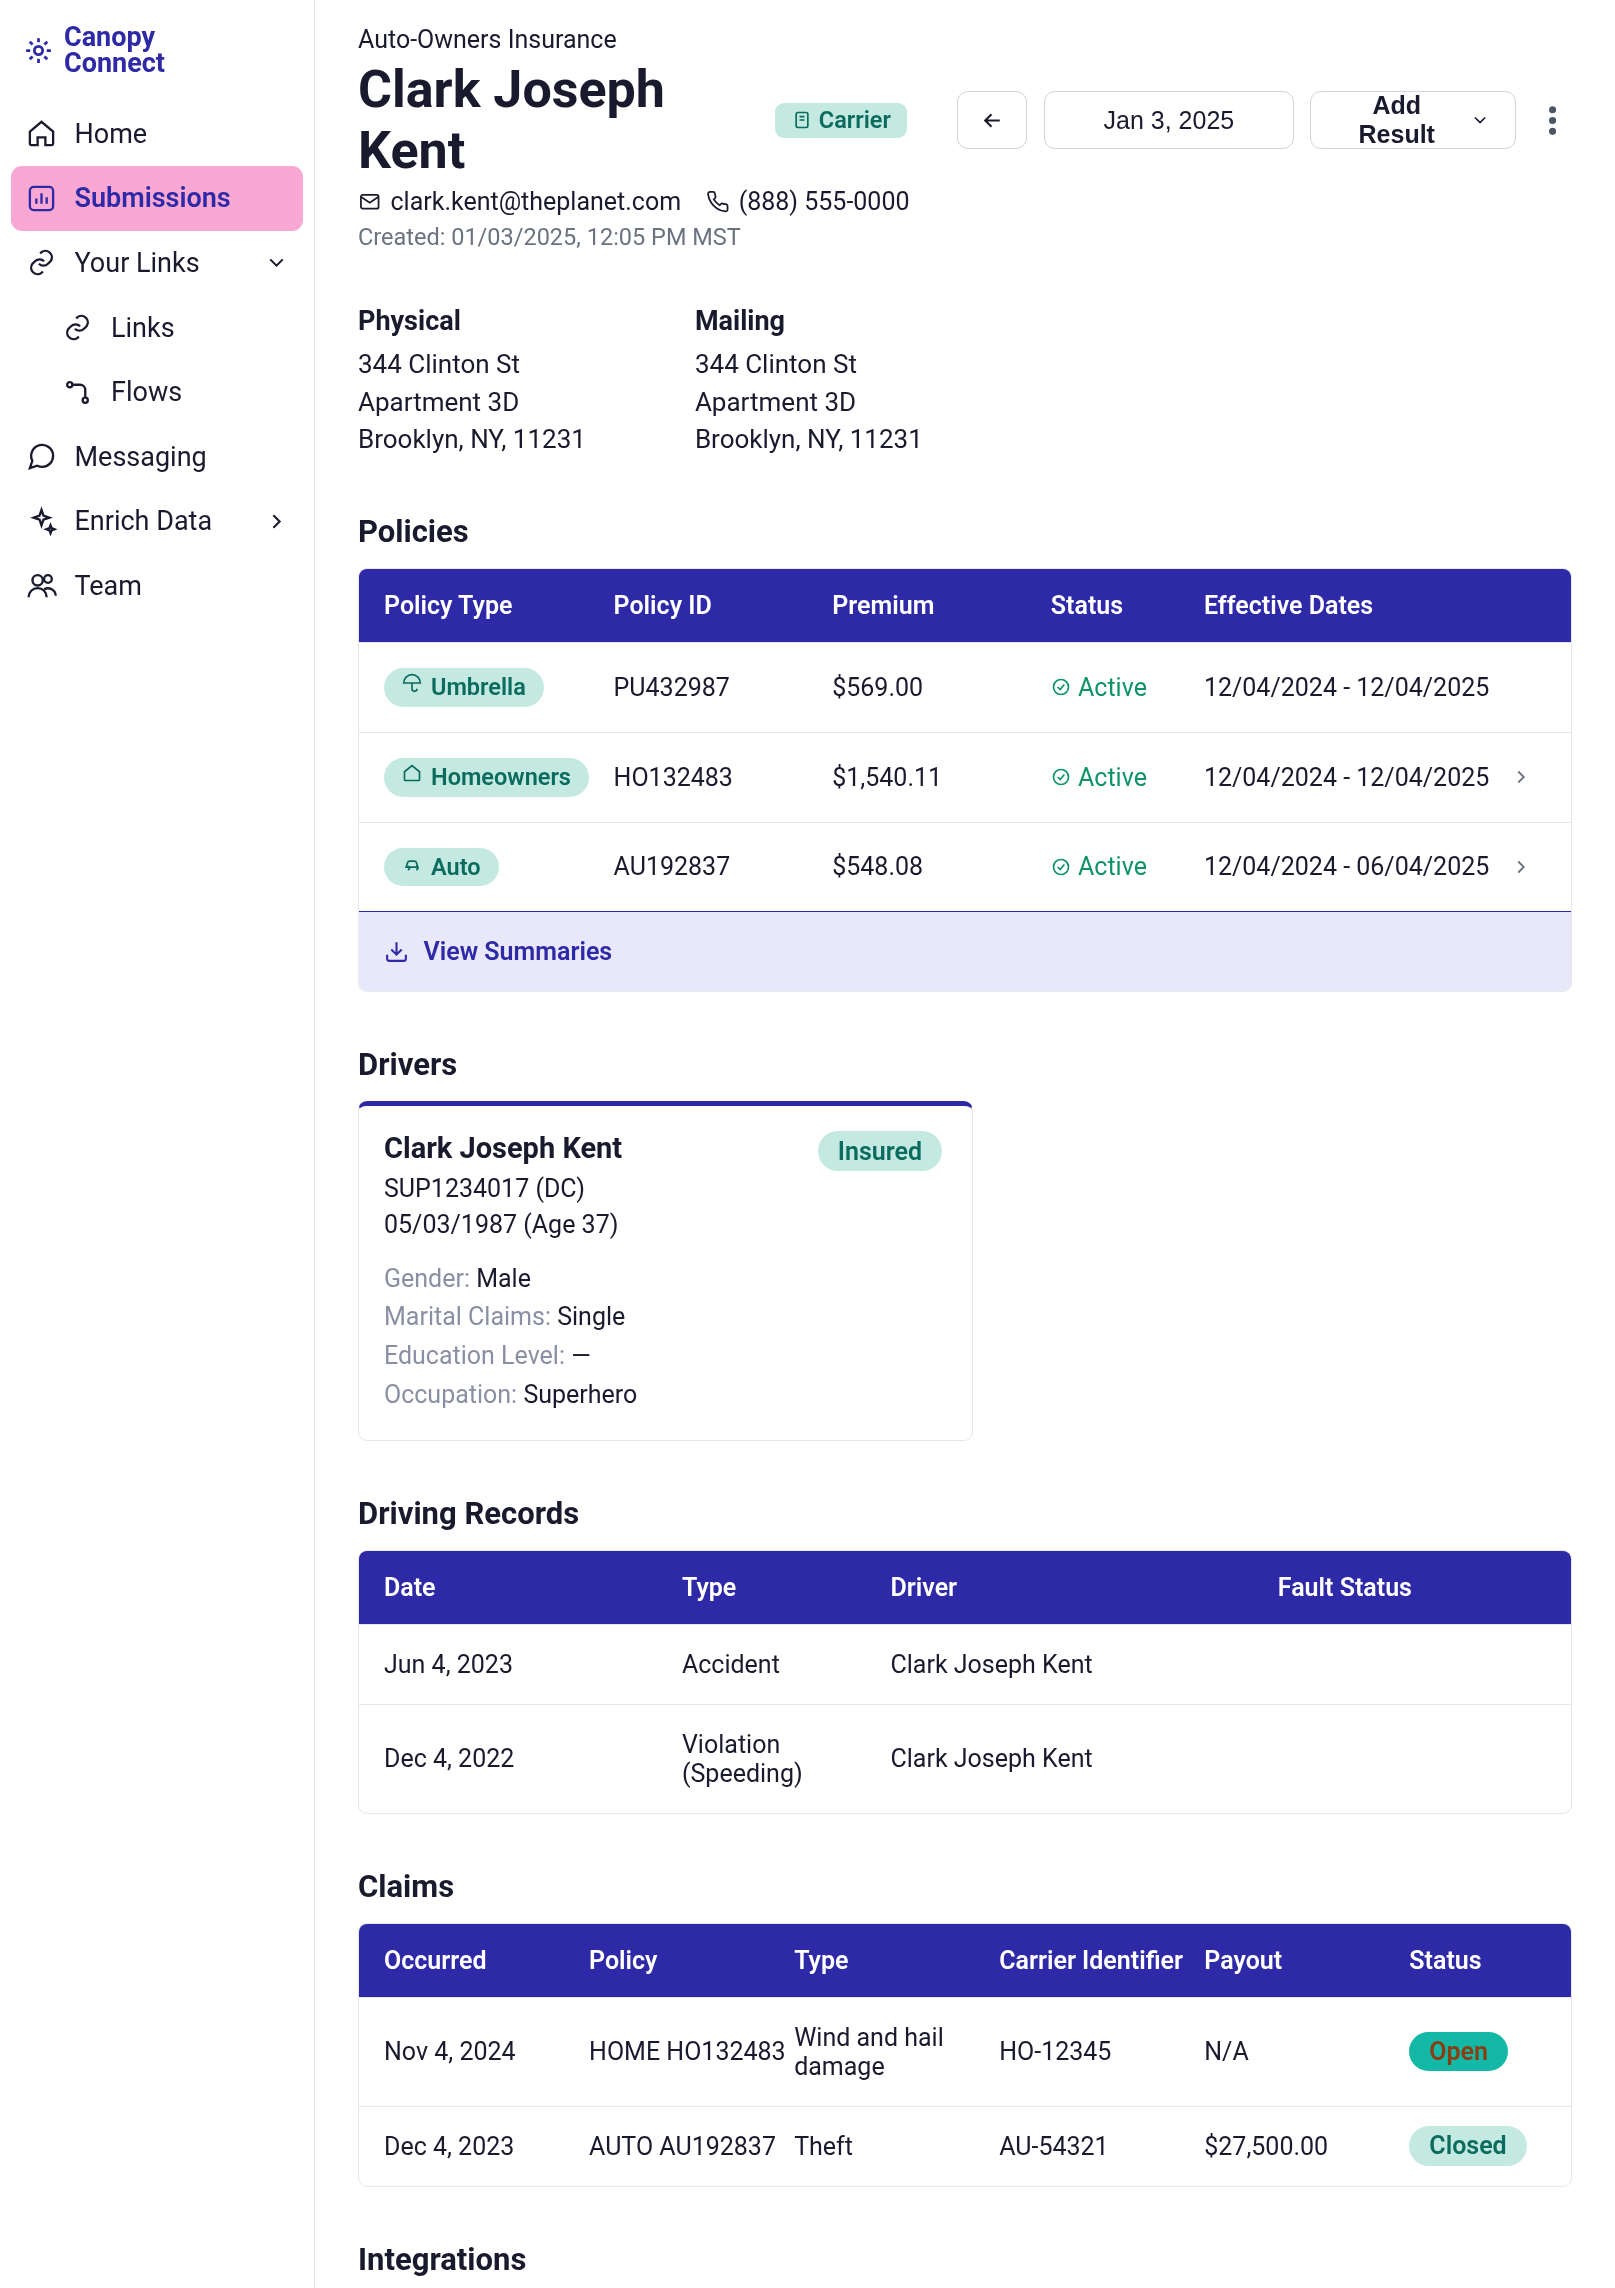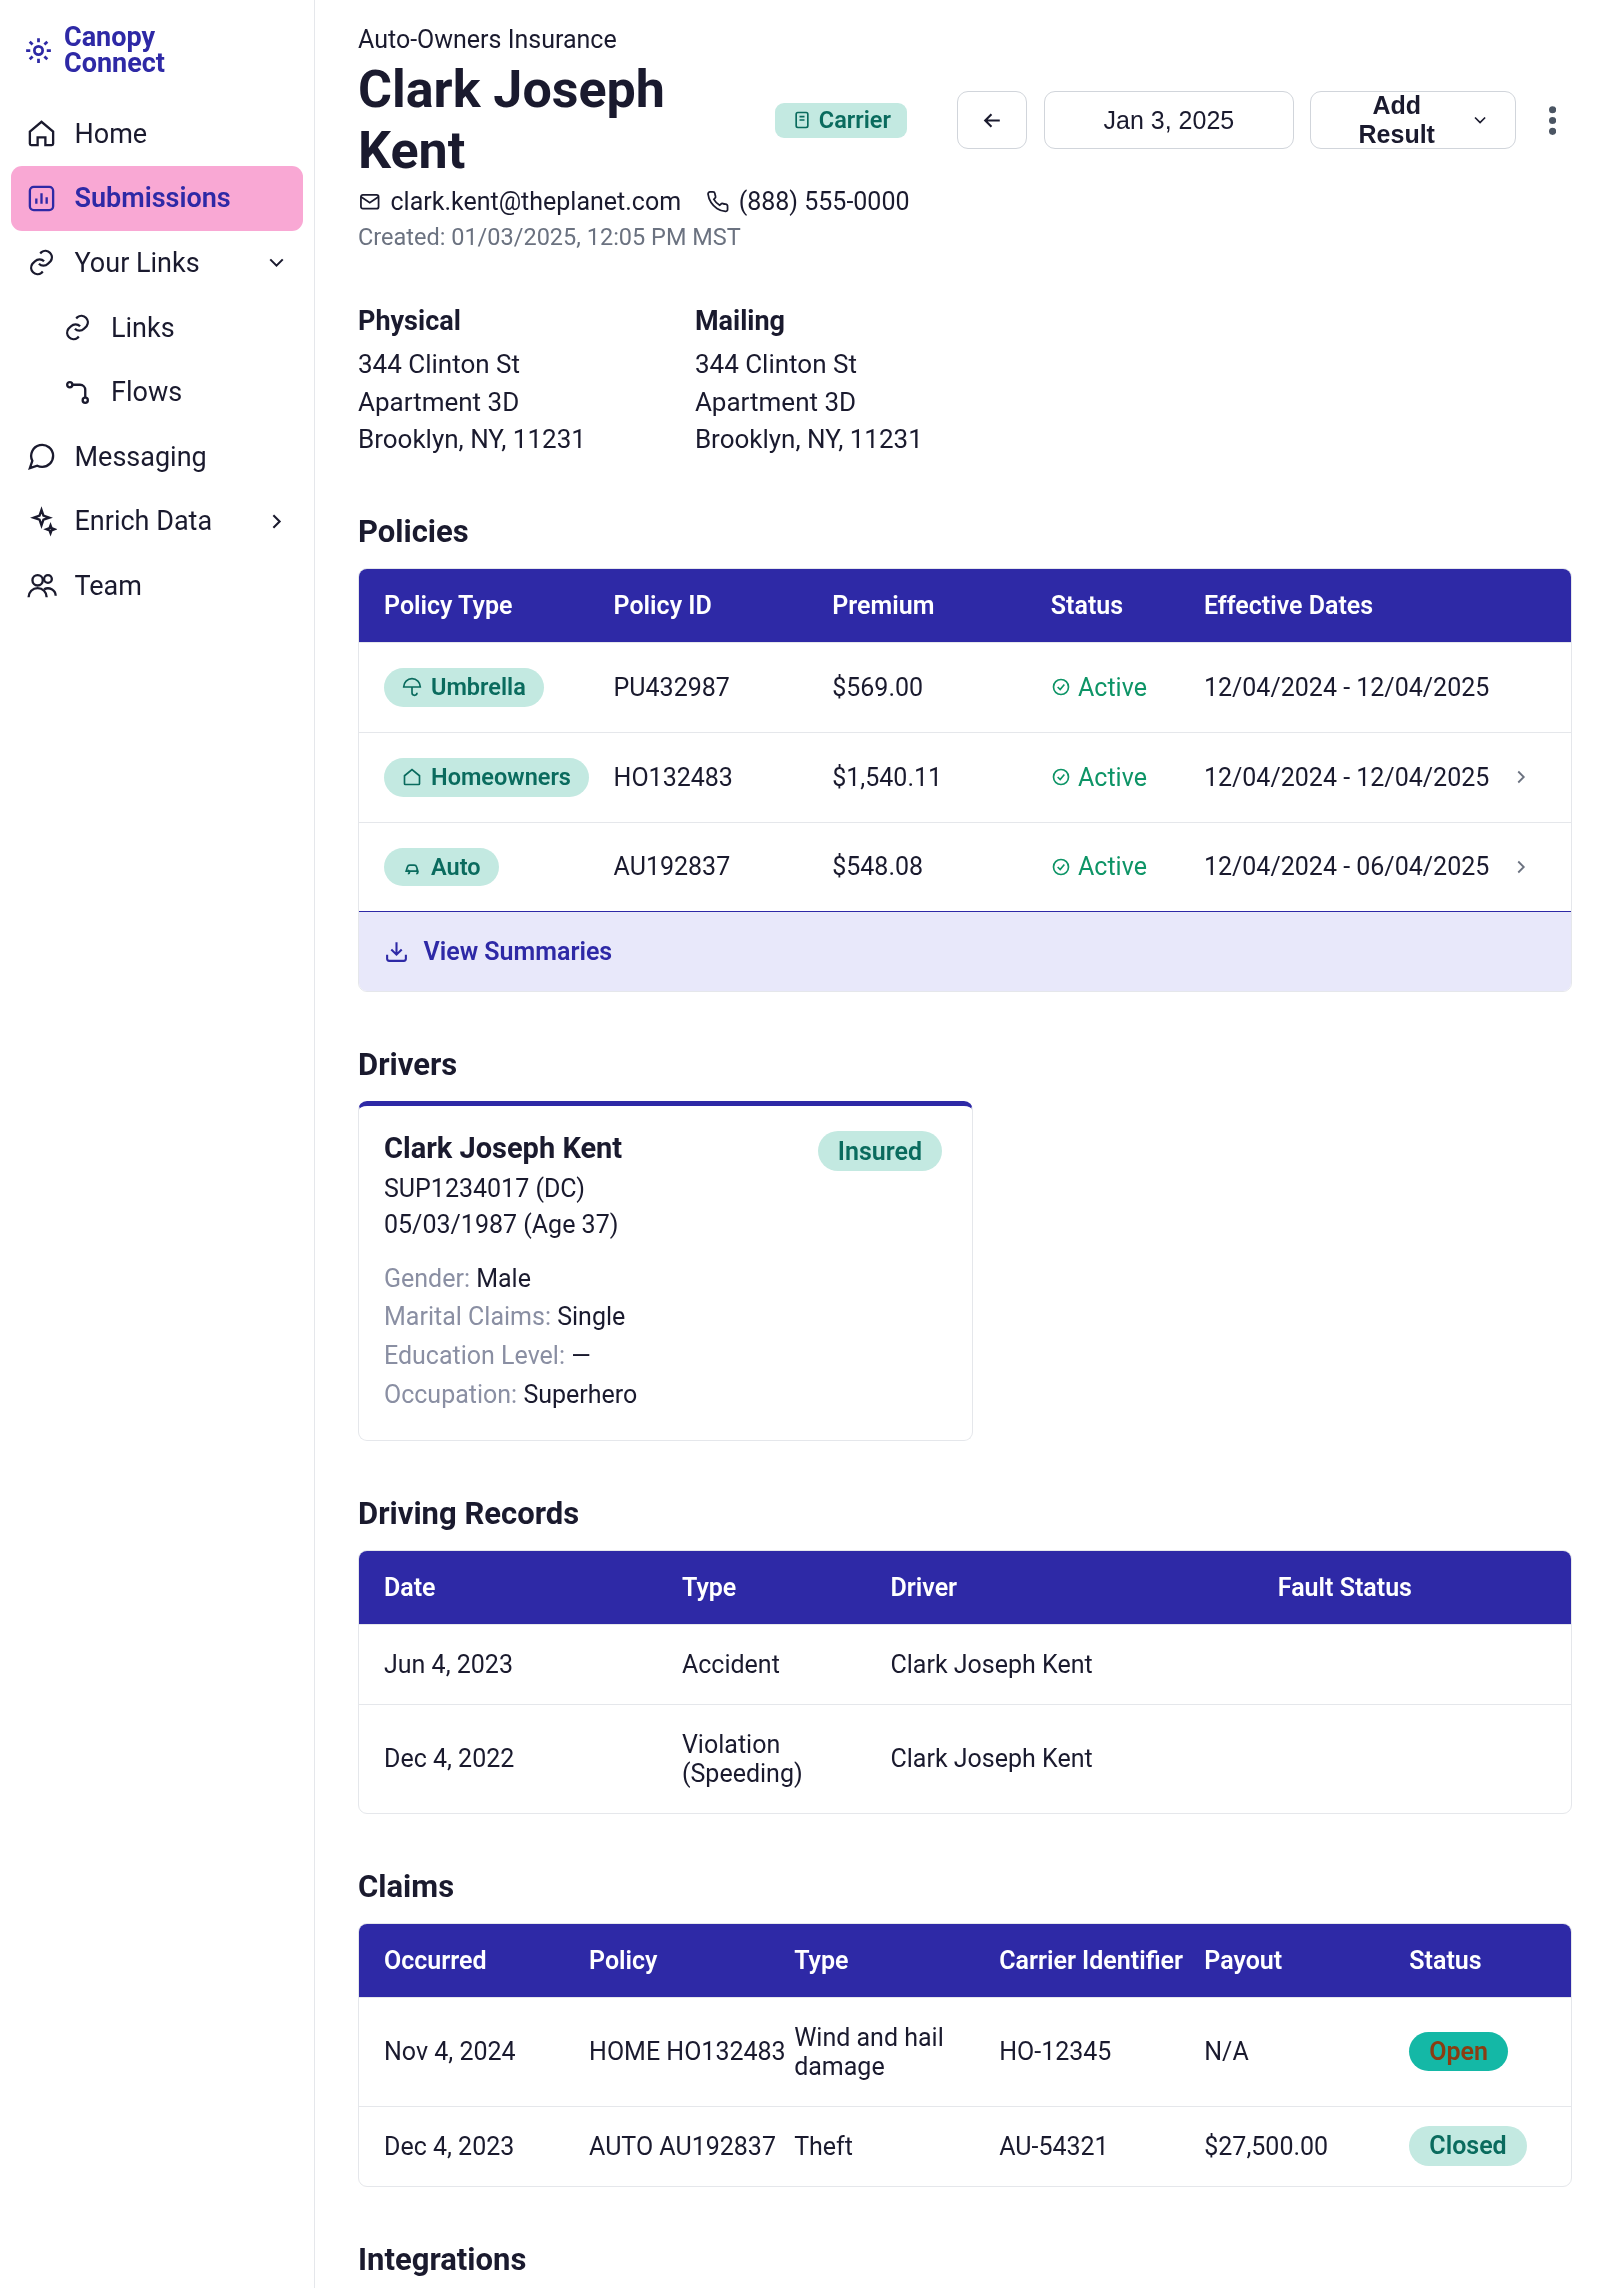--- a/index.html
+++ b/index.html
@@ -113,21 +113,20 @@
 .pol-dates{ flex:1.4; }
 .pol-chev{ width:36px; flex:0 0 36px; text-align:right; color:#6b7280;}
 .chip {
   background:#c3e9e1;
   color:#0a6b5e;
   padding:5.4px 18px;
   border-radius:904px;
   font-weight:600;
   font-size:23.5px;
   display:inline-flex;
-  align-items:center;
   gap:9px;
 }
 .status-active { color:#0d9466; display:flex; align-items:center; gap:7.2px;}
 .view-summ {
   background:#e8e8fa;
   color:#2e29a6;
   font-weight:600;
   padding:25px;
   display:flex;
   gap:14.5px;

